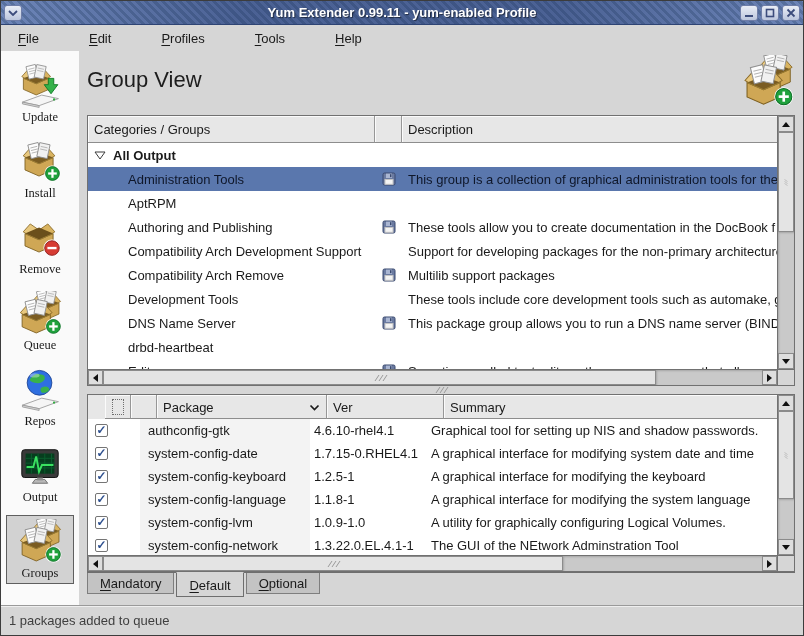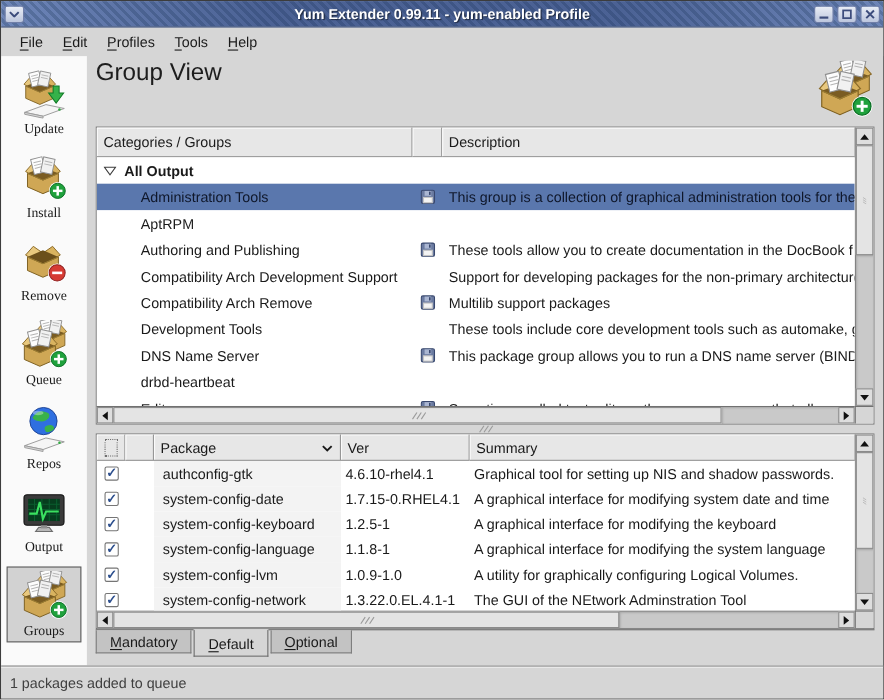--- a/index.html
+++ b/index.html
@@ -11,45 +11,45 @@
     background:
       linear-gradient(90deg, rgba(20,40,90,0) 0%, rgba(20,40,90,.38) 30%, rgba(20,40,90,.38) 70%, rgba(20,40,90,0) 100%),
       repeating-linear-gradient(45deg, #6d85b8 0 3px, #58719f 3px 6px);
     border-bottom:1px solid #2e4474; }
   .tb-title { position:absolute; left:0; right:0; text-align:center; color:#fff; font-weight:bold; font-size:13px; text-shadow:1px 1px 1px rgba(0,0,0,.55); pointer-events:none; }
   .tb-btn { width:18px; height:16px; border:1px solid #6f7ea8; border-radius:3px; background:linear-gradient(#e9edf6,#bcc6dd); display:flex; align-items:center; justify-content:center; color:#3c4c7c; }
   .tb-controls { margin-left:auto; display:flex; gap:3px; }
   .tb-glyph { display:block; }
 
   
-  .menubar { height:26px; flex:0 0 26px; display:flex; align-items:center; padding-left:8px; background:#d6d6d6; }
+  .menubar { height:26px; flex:0 0 26px; display:flex; align-items:center; padding-left:8px; background:#d6d6d6;gap:32px; }
   .menu-item { padding:4px 9px; cursor:default; }
   .mn { text-decoration:underline; text-underline-offset:2px; }
 
   
   .content { flex:1; display:flex; min-height:0; }
   .sidebar { width:78px; flex:0 0 78px; background:#fafafa; padding-top:8px; display:flex; flex-direction:column; align-items:center; gap:7px; }
   .sb-btn { width:68px; padding:3px 0 2px 0; text-align:center; border:1px solid transparent;font-family:Liberation Serif, serif; }
   .sb-btn svg { display:block; margin:0 auto; }
   .sb-btn .sb-label { font-size:12.5px; margin-top:1px; display:block; }
   .sb-btn.selected { background:#d2d2d2; border:1px solid #5f5f5f; }
 
   .main { flex:1; padding:2px 8px 0 8px; display:flex; flex-direction:column; min-width:0; }
   .page-header { height:62px; flex:0 0 62px; display:flex; align-items:flex-start; justify-content:space-between; }
-  .page-title { font-size:22px; font-weight:500; color:#1d1d1d; }
+  .page-title { font-size:22px; font-weight:500; color:#1d1d1d; margin-top:14px; }
   .page-header svg { margin-top:2px; }
 
   
   .frame { border:1px solid #717171; background:#fff; display:grid; }
   .tree-frame  { height:271px; flex:0 0 271px; grid-template-columns:1fr 17px; grid-template-rows:27px 1fr 16px; }
   .pkg-frame   { height:178px; flex:0 0 178px; grid-template-columns:1fr 17px; grid-template-rows:24px 1fr 16px; }
 
   .hdr-row { display:grid; background:#e7e7e7; }
   .tree-cols { grid-template-columns:287px 27px 1fr; }
-  .pkg-cols  { grid-template-columns:26px 26px 170px 117px 1fr; }
+  .pkg-cols  { grid-template-columns:26px 26px 170px 117px 1fr;padding-left:17px; }
   .hdr-cell { background:#e7e7e7; border-right:1px solid #979797; border-bottom:1px solid #8d8d8d; box-shadow:inset 1px 1px 0 #fbfbfb; padding:4px 6px 3px 6px; white-space:nowrap; overflow:hidden; display:flex; align-items:center; }
   .hdr-cell:last-child { border-right:none; }
   .hdr-cb::after { content:""; display:block; width:17px; height:14px; border:1px dotted #6f6f6f; margin-left:1px; }
   .sort-ind { margin-left:auto; }
 
   .viewport { overflow:hidden; position:relative; background:#fff; }
 
   .tree-row { height:24px; display:grid; grid-template-columns:287px 27px 1fr; align-items:center; white-space:nowrap; }
   .tree-row .name { padding-left:40px; overflow:hidden; }
   .tree-row.root .name { padding-left:6px; font-weight:bold; display:flex; align-items:center; gap:7px; }

